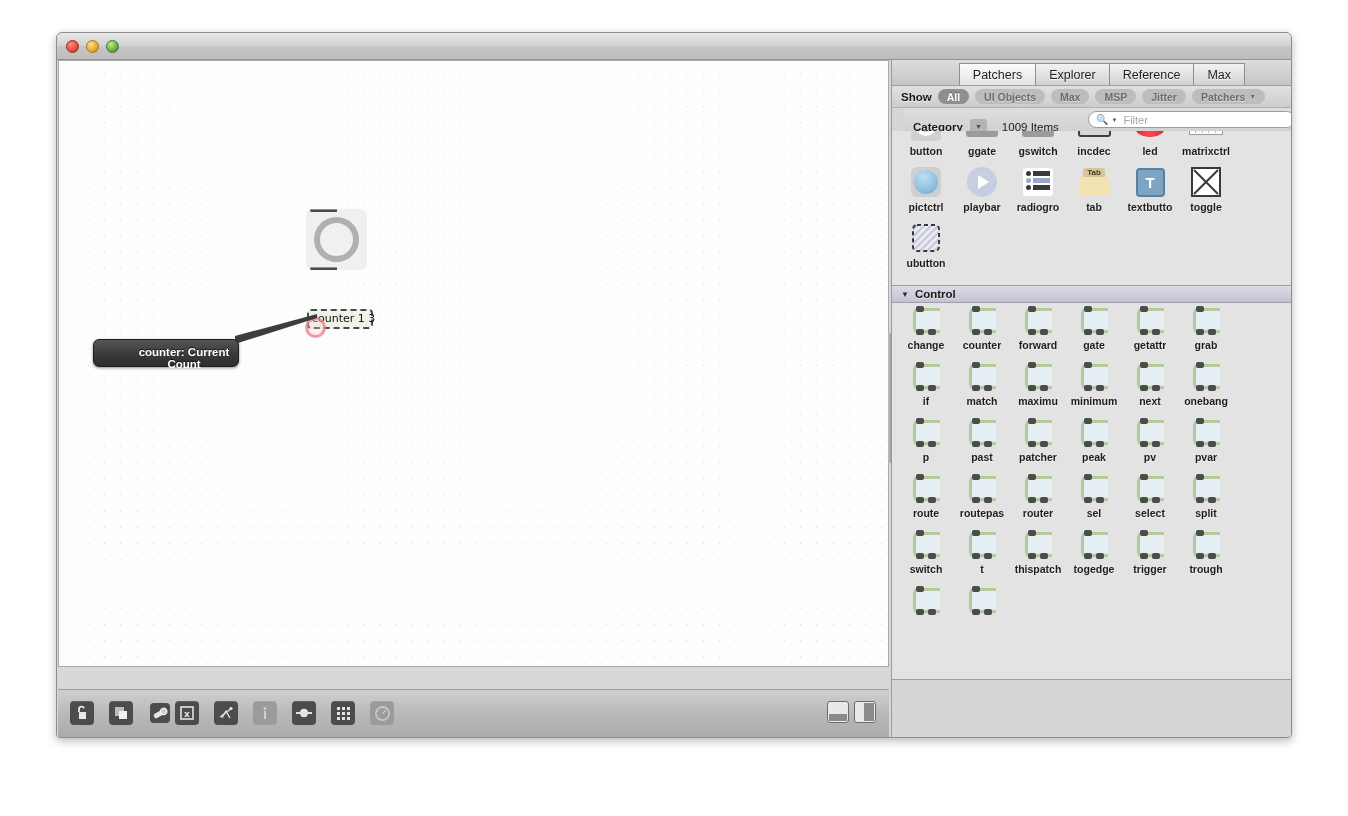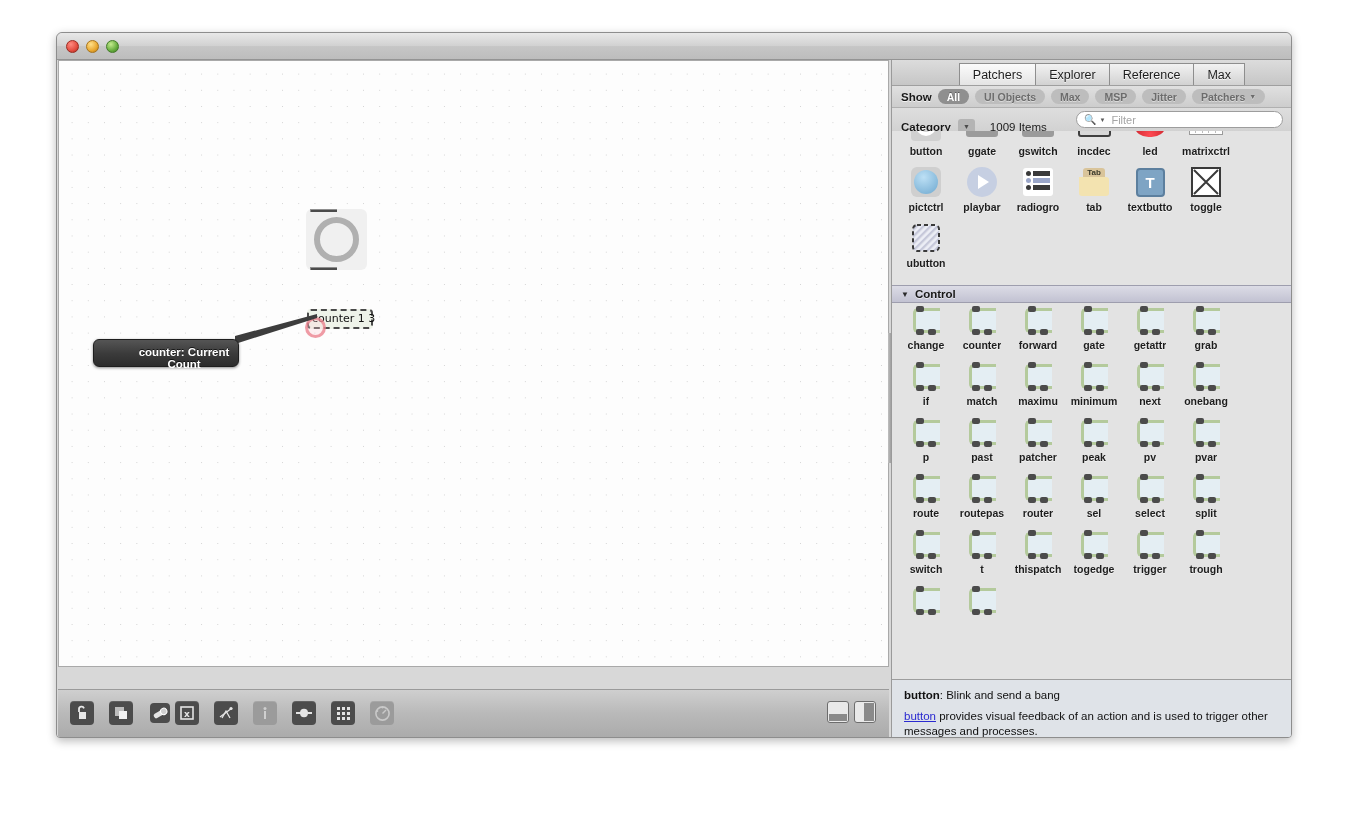--- a/index.html
+++ b/index.html
@@ -178,21 +178,21 @@
     background:#bdbdbd; color:#6c6c6c;
     font-size:10.5px; font-weight:bold;
     display:flex; align-items:center; cursor:pointer;
     text-shadow:0 1px 0 rgba(255,255,255,.45);
   }
   .pill.sel { background:#8f8f8f; color:#fff; text-shadow:0 -1px 0 rgba(0,0,0,.35); }
   .pill .car { margin-left:4px; font-size:7px; }
 
   
   #catrow {
-    position:absolute; left:0; top:48px; width:100%; height:38px;
+    position:absolute; left:12px; top:48px; width:100%; height:38px;
     background:linear-gradient(to bottom,#dedede,#cacaca);
     border-bottom:1px solid #a8a8a8;
     display:flex; align-items:center; padding-left:9px; gap:7px;
   }
   #catrow .lab { font-size:11.5px; font-weight:bold; color:#171717;
                  text-shadow:0 1px 0 rgba(255,255,255,.7); }
   .catbtn {
     width:17px; height:15px; border-radius:3px; background:#b4b4b4;
     display:flex; align-items:center; justify-content:center;
     font-size:7px; color:#4b4b4b; cursor:pointer;
@@ -934,23 +934,15 @@
                 <div class="dot d-tl"></div>
                 <div class="dot d-bl"></div>
                 <div class="dot d-br"></div>
               </div>
             </div>
             <div class="name"></div>
           </div>
         </div>
     </div>
 
-    <div id="infopanel">
-      <div class="l1">
-        <b>button</b><span>: Blink and send a bang</span>
-      </div>
-      <div class="l2">
-        <span class="lnk">button</span><span> provides visual feedback of an action and is used to trigger other messages and processes.</span>
-      </div>
-    </div>
 
   </div>
 </div>
 
 </body></html>

